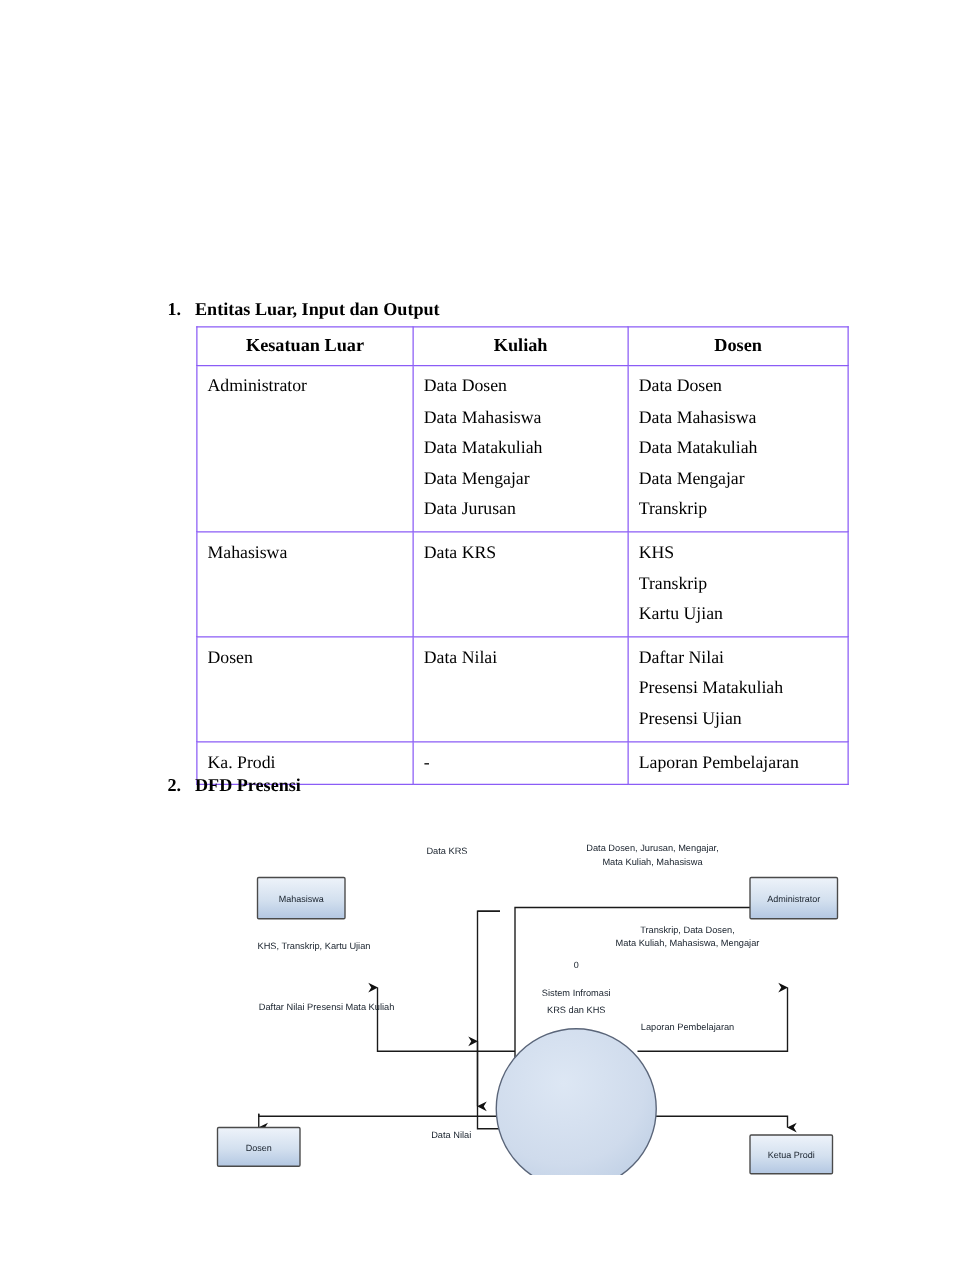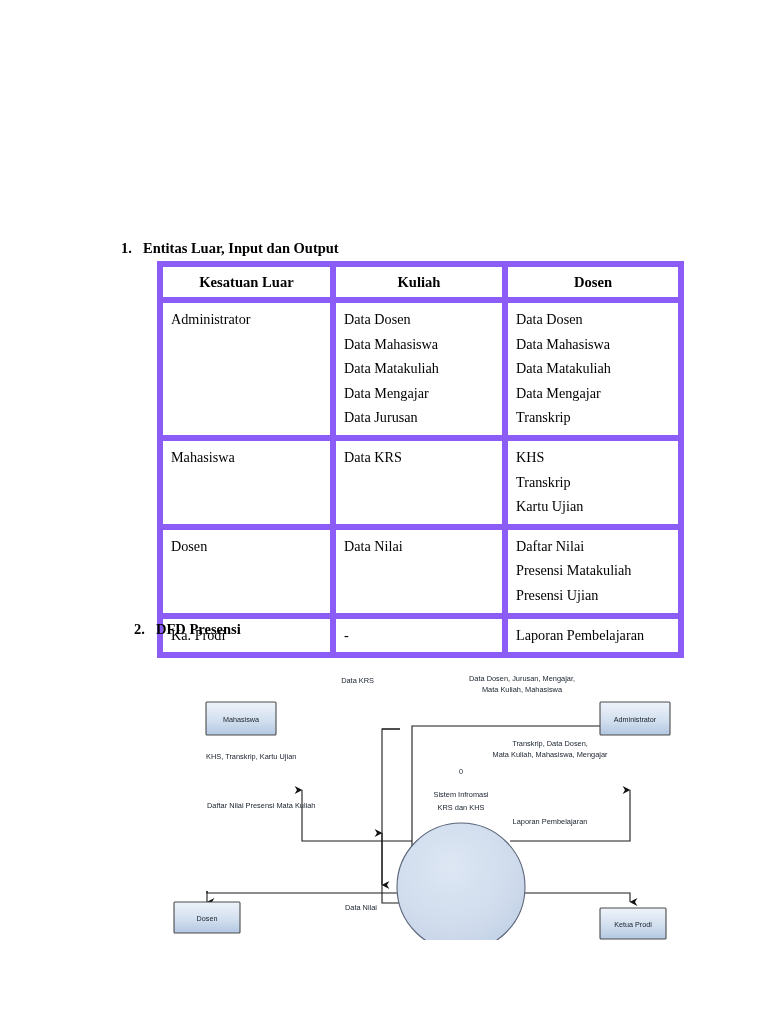--- a/index.html
+++ b/index.html
@@ -62,39 +62,39 @@
   .section-head {
     position: absolute;
     font-size: 14.5px;
     font-weight: bold;
     white-space: nowrap;
   }
   .section-head .num {
     display: inline-block;
     width: 22px;
   }
-  #sec1 { left: 121px; top: 240px; }
+  #sec1 { left: 134px; top: 240px; }
   #sec2 { left: 134px; top: 621px; }
 
   
   .tbl-wrap {
     position: absolute;
     left: 157px;
     top: 261px;
     width: 521px;
   }
   table.entities {
     border-collapse: collapse;
     width: 521px;
     font-size: 14.2px;
     table-layout: fixed;
   }
   table.entities th,
   table.entities td {
-    border: 6px solid #8b5cf6;
+    border: 1px solid #8b5cf6;
     padding: 4px 8px 5px 8px;
     vertical-align: top;
     line-height: 24.6px;
   }
   table.entities th {
     text-align: center;
     font-weight: bold;
     font-size: 14.6px;
     padding-top: 4px;
     padding-bottom: 4px;

